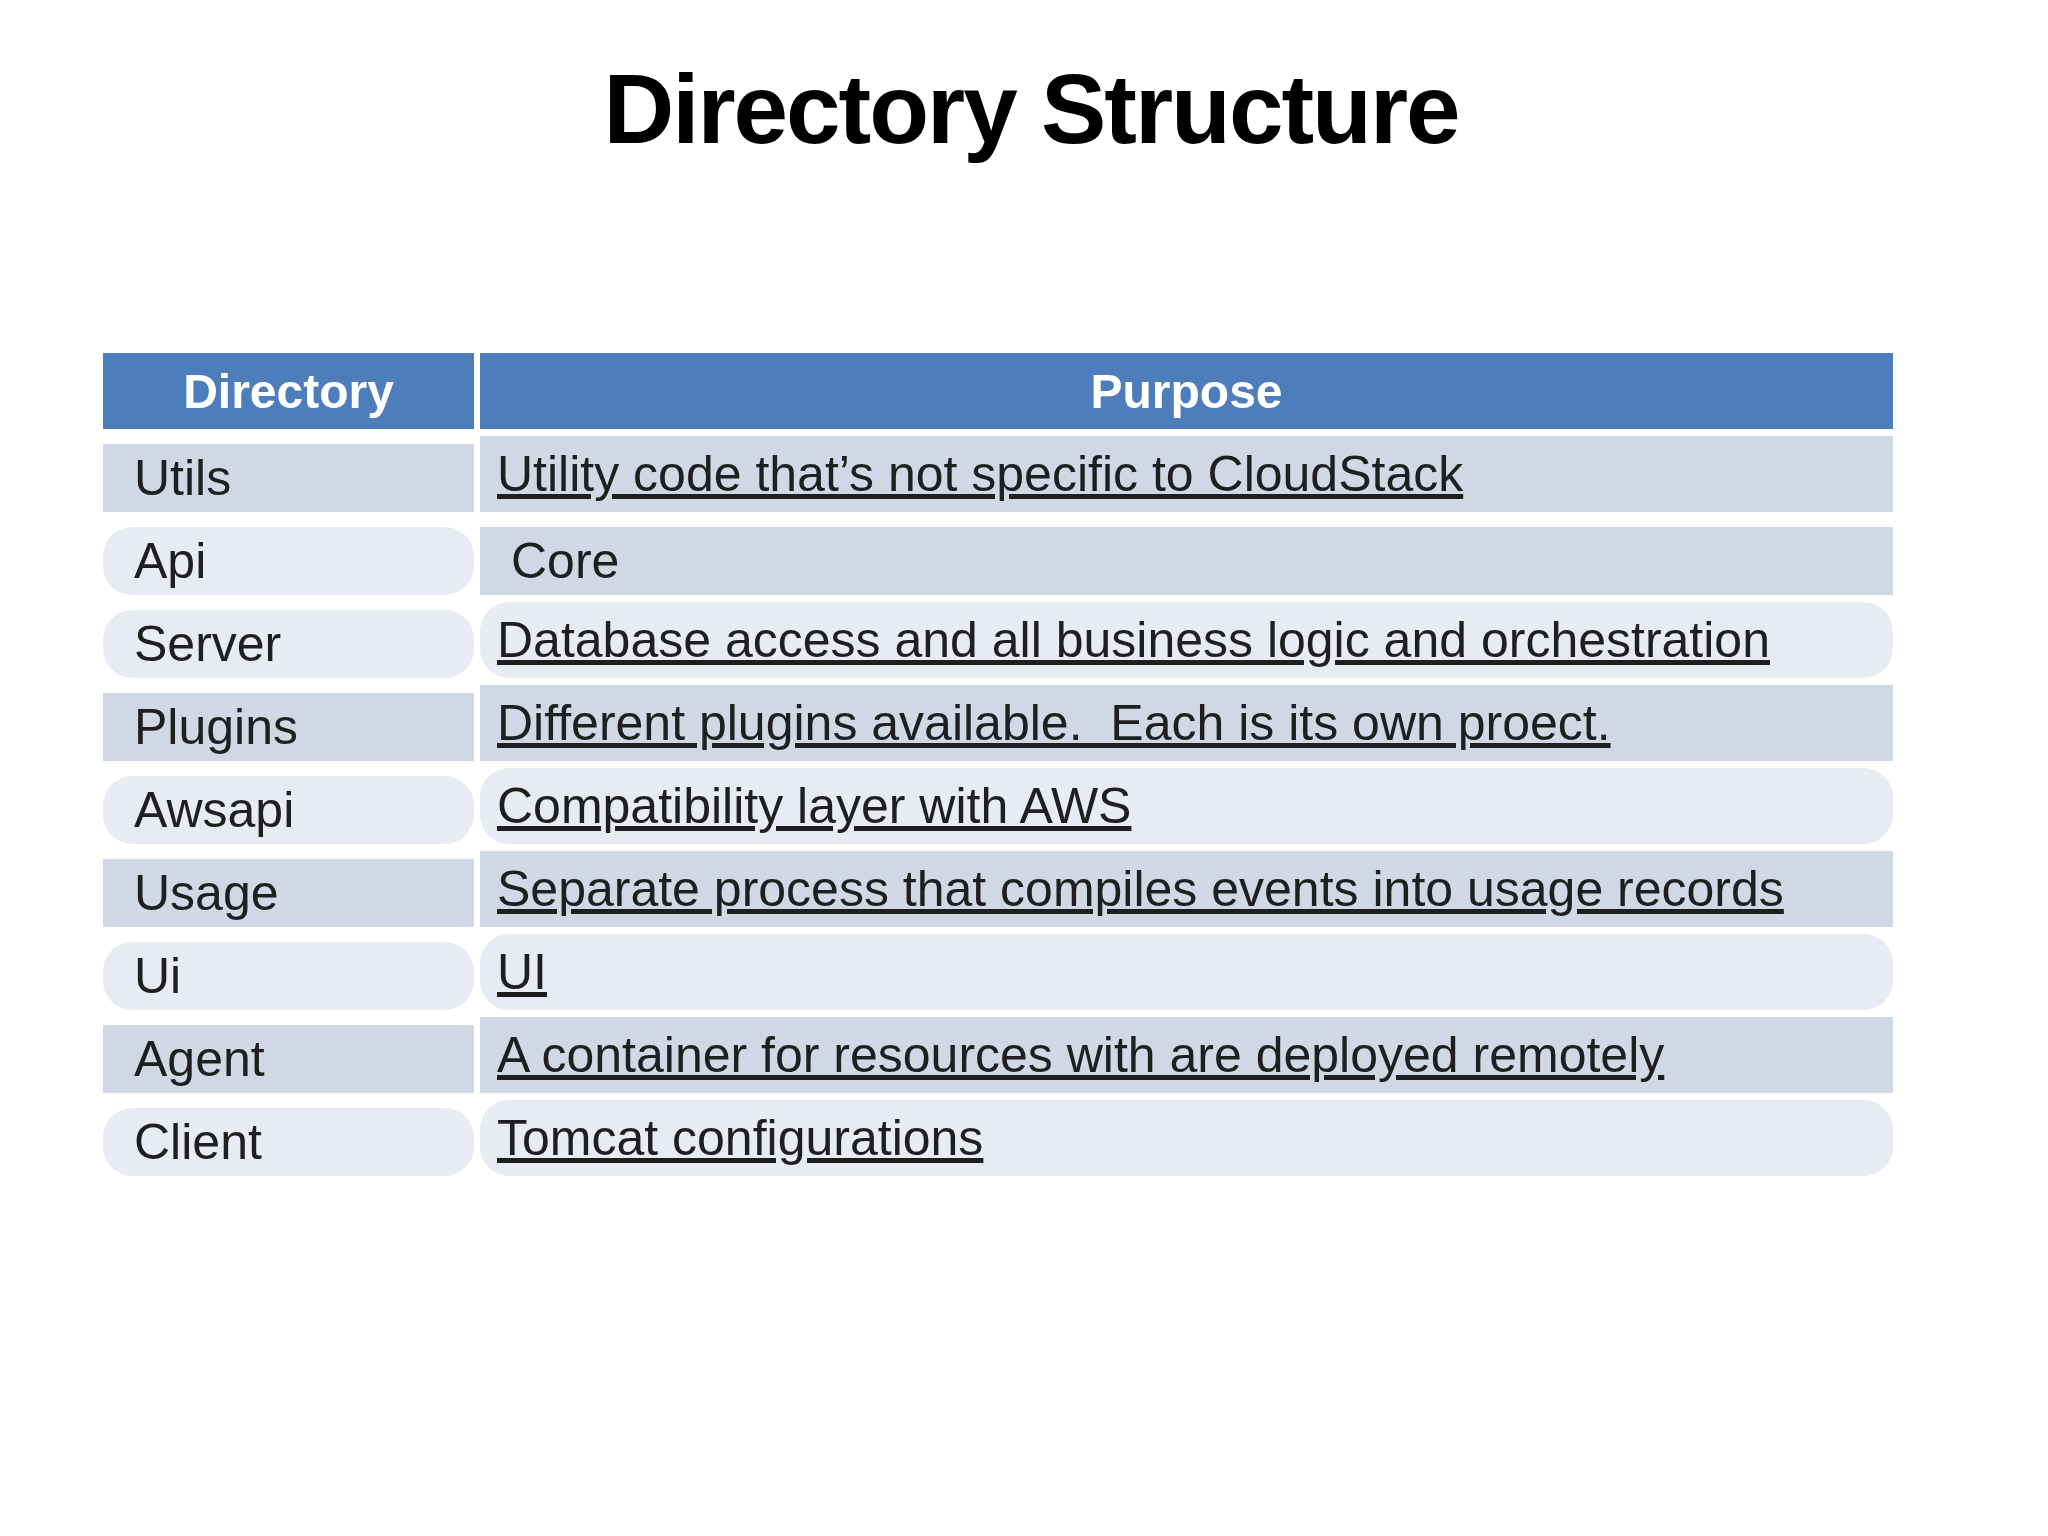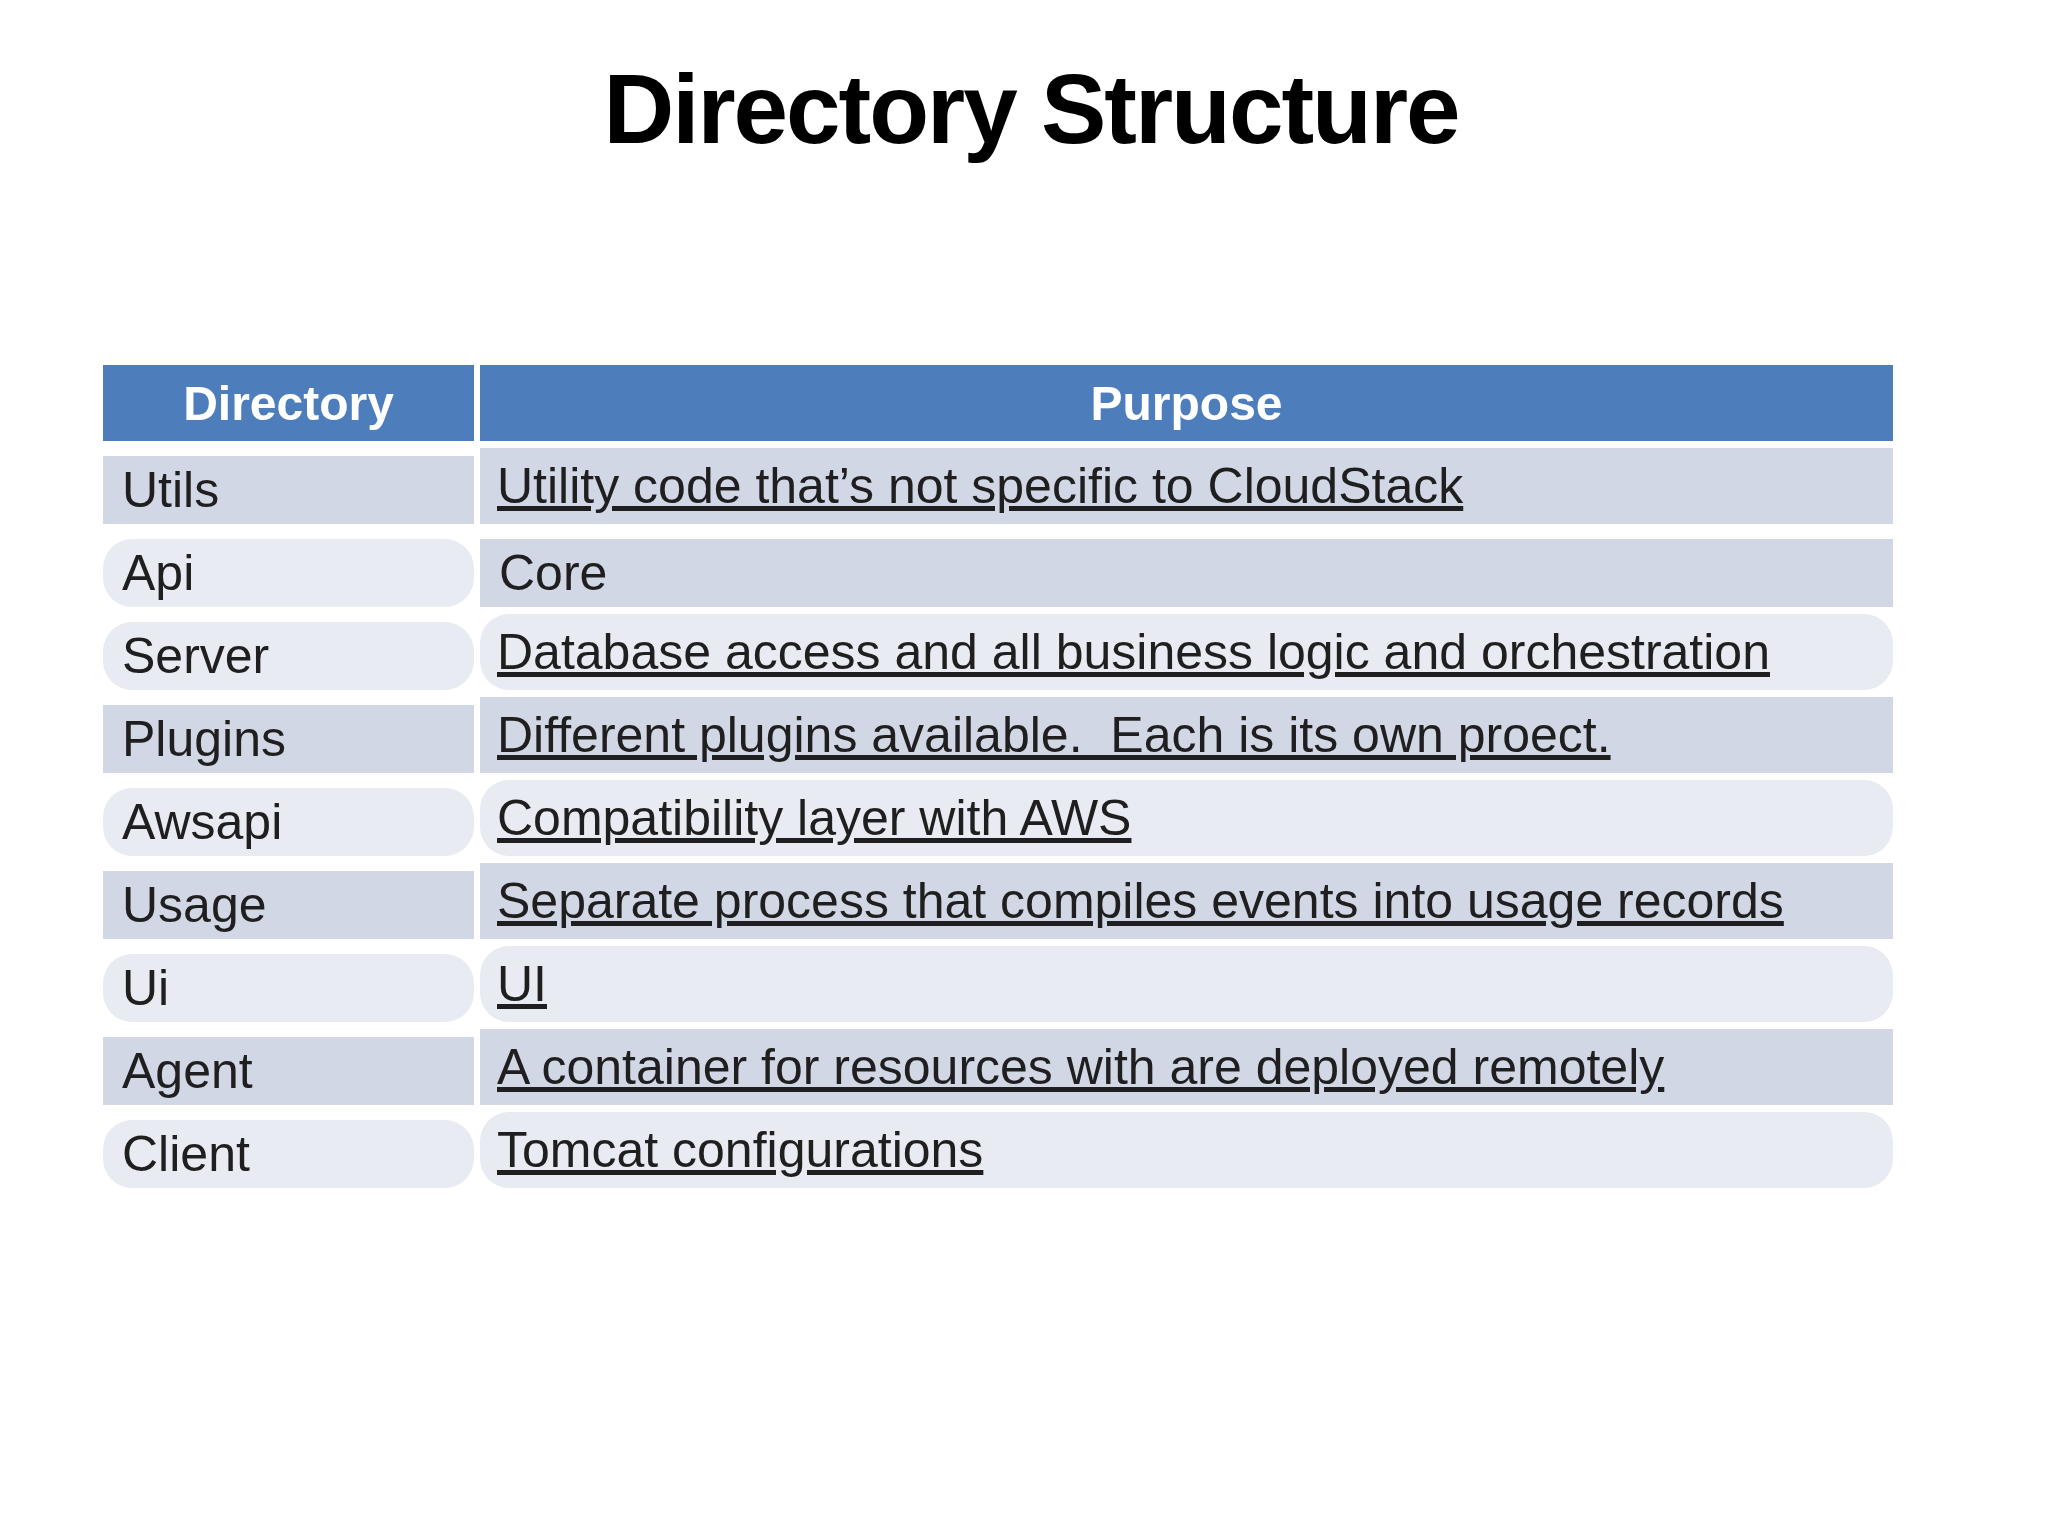--- a/index.html
+++ b/index.html
@@ -34,21 +34,21 @@
     text-align: center;
     font-size: 98px;
     line-height: 1.35;
     font-weight: bold;
     letter-spacing: -2px;
     color: var(--title-text);
   }
   .dir-table {
     position: absolute;
     left: 103px;
-    top: 365px;
+    top: 353px;
     width: 1790px;
     display: grid;
     grid-template-columns: 371px 1fr;
     grid-auto-rows: 76px;
     column-gap: 6px;
     row-gap: 7px;
   }
   .cell {
     display: flex;
     align-items: center;
@@ -58,21 +58,21 @@
     overflow: hidden;
   }
   .cell.th {
     background: var(--header-bg);
     color: var(--header-text);
     font-weight: bold;
     font-size: 48px;
     justify-content: center;
     padding: 0;
   }
-  .cell.dir { padding-left: 19px; margin-top: 8px; }
+  .cell.dir { padding-left: 31px; margin-top: 8px; }
   .cell.purpose { padding-left: 17px; text-decoration: underline; }
   .band-dark  { background: var(--band-dark); }
   .band-light { background: var(--band-light); border-radius: 29px; }
 </style>
 </head>
 <body>
 
 <div class="slide">
 
   <h1 class="title">Directory Structure</h1>

